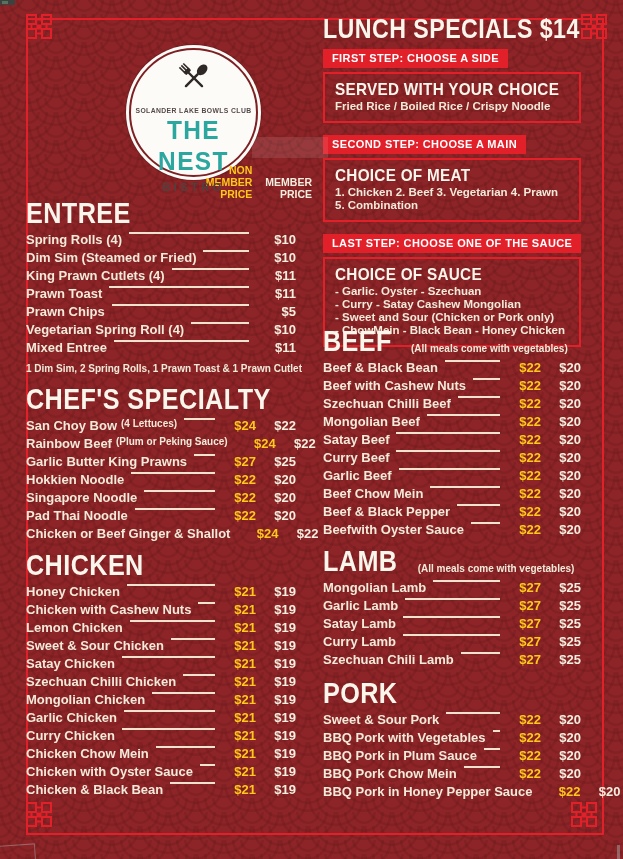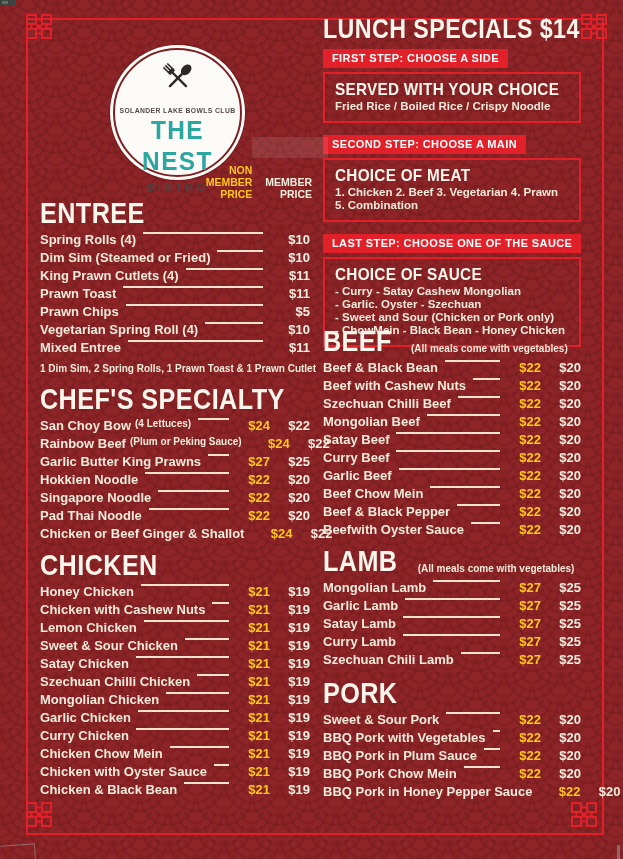--- a/index.html
+++ b/index.html
@@ -16,37 +16,37 @@
       radial-gradient(circle at 50% 0px, rgba(50,7,9,0) 9px, rgba(50,7,9,.12) 10px 11.5px, rgba(50,7,9,0) 12.5px 17px, rgba(50,7,9,.12) 18px 19.5px, rgba(50,7,9,0) 20.5px 25px, rgba(50,7,9,.12) 26px 27.5px, rgba(50,7,9,0) 28.5px),
       radial-gradient(circle at 50% 0px, rgba(50,7,9,0) 9px, rgba(50,7,9,.12) 10px 11.5px, rgba(50,7,9,0) 12.5px 17px, rgba(50,7,9,.12) 18px 19.5px, rgba(50,7,9,0) 20.5px 25px, rgba(50,7,9,.12) 26px 27.5px, rgba(50,7,9,0) 28.5px);
     background-size:56px 28px;
     background-position:0 0,28px 14px;
   }
   .frame{position:absolute;left:26px;top:18px;width:574px;height:813px;border:2px solid #e2202a;}
   .knot{position:absolute;width:28px;height:26px;}
   .knot svg{display:block;}
 
   
-  .logo{position:absolute;left:110px;top:45px;width:135px;height:135px;border-radius:50%;
+  .logo{position:absolute;left:126px;top:45px;width:135px;height:135px;border-radius:50%;
         background:#fcfbf8;box-shadow:0 0 0 1px rgba(0,0,0,.12);text-align:center;}
   .logo::after{content:"";position:absolute;inset:3px;border:2px solid #7d2023;border-radius:50%;}
   .logo-inner{position:relative;z-index:2;padding-top:13px;}
   .logo-club{font-size:6.8px;font-weight:bold;letter-spacing:.4px;color:#55494a;margin-top:5px;}
   .logo-name{font-size:26px;font-weight:bold;letter-spacing:1.5px;color:#2ba79f;margin-top:1px;transform:scaleX(.94);}
   .logo-type{font-size:11px;font-weight:bold;letter-spacing:3.5px;color:#4c4341;margin-top:4px;}
 
   
   .price-header{position:absolute;left:0;top:164px;width:312px;display:flex;justify-content:flex-end;align-items:flex-end;gap:13px;}
   .ph{font-size:10.5px;line-height:12px;font-weight:bold;text-align:right;white-space:pre-line;}
   .ph.nm{color:#ffc81a;}
   .ph.m{color:#f6eede;}
 
   
   .sec{position:absolute;}
-  .sec.left{left:40px;width:270px;}
+  .sec.left{left:26px;width:270px;}
   .sec.right{left:323px;width:258px;}
   .sec-title-row{display:flex;align-items:flex-end;margin:0 0 4px 0;}
   .sec-title{font-size:30px;line-height:30px;font-weight:bold;color:#fbf6ec;letter-spacing:.5px;
              transform:scaleX(.84);transform-origin:left bottom;white-space:nowrap;}
   .sec-sub{font-size:10px;font-weight:bold;color:#f3ead9;margin:0 0 2px 6px;white-space:nowrap;text-align:center;}
   .row{display:flex;align-items:flex-start;height:18px;font-size:13px;font-weight:bold;color:#f3ead9;}
   .iname{white-space:nowrap;}
   .inote{font-size:10px;margin-left:4px;white-space:nowrap;}
   .leader{flex:1 1 auto;min-width:0;height:1.5px;background:#eee3cf;margin:0 7px;}
   .p{flex:0 0 auto;width:34px;text-align:right;}
@@ -185,22 +185,22 @@
             <div class="lbox-line">1. Chicken 2. Beef 3. Vegetarian 4. Prawn</div>
             <div class="lbox-line">5. Combination</div>
 
           </div>
         </div>
 
         <div class="lstep">
           <span class="badge">LAST STEP: CHOOSE ONE OF THE SAUCE</span>
           <div class="lbox">
             <div class="lbox-h">CHOICE OF SAUCE</div>
+            <div class="lbox-line">- Garlic. Oyster - Szechuan</div>
             <div class="lbox-line">- Curry - Satay Cashew Mongolian</div>
-            <div class="lbox-line">- Garlic. Oyster - Szechuan</div>
             <div class="lbox-line">- Sweet and Sour (Chicken or Pork only)</div>
             <div class="lbox-line">- ChowMein - Black Bean - Honey Chicken</div>
           </div>
         </div>
       </div>
   </div>
 
   <div class="sec left" style="top:198px;">
     <div class="sec-title-row">
         <div class="sec-title">ENTREE</div>

